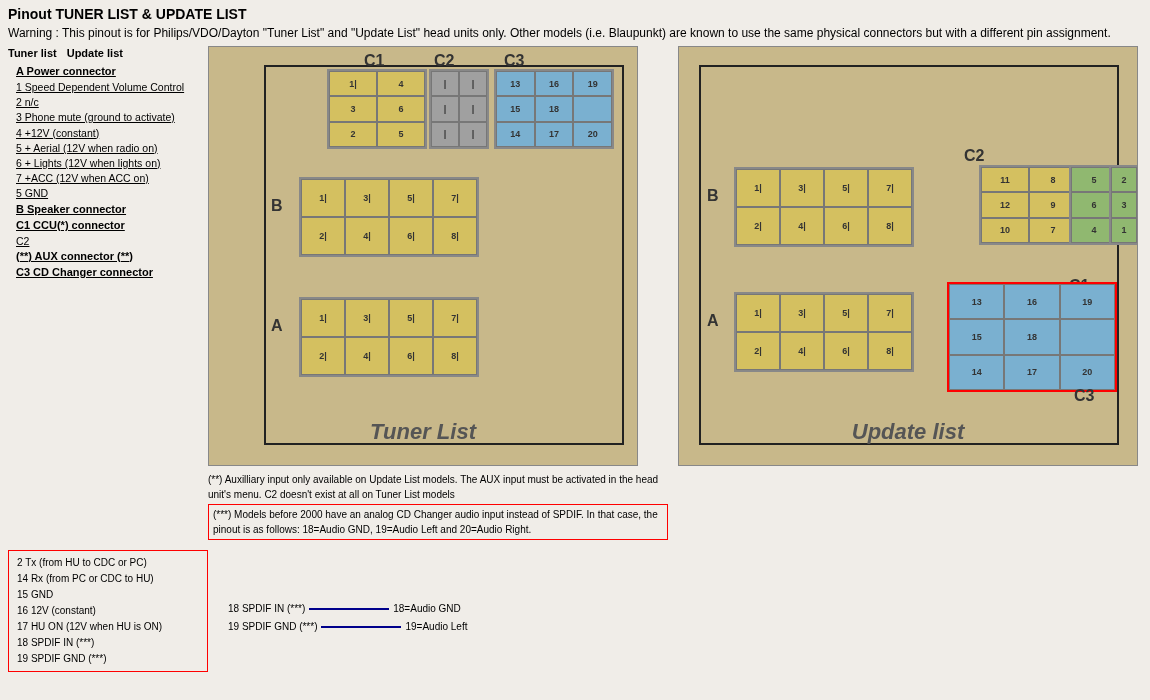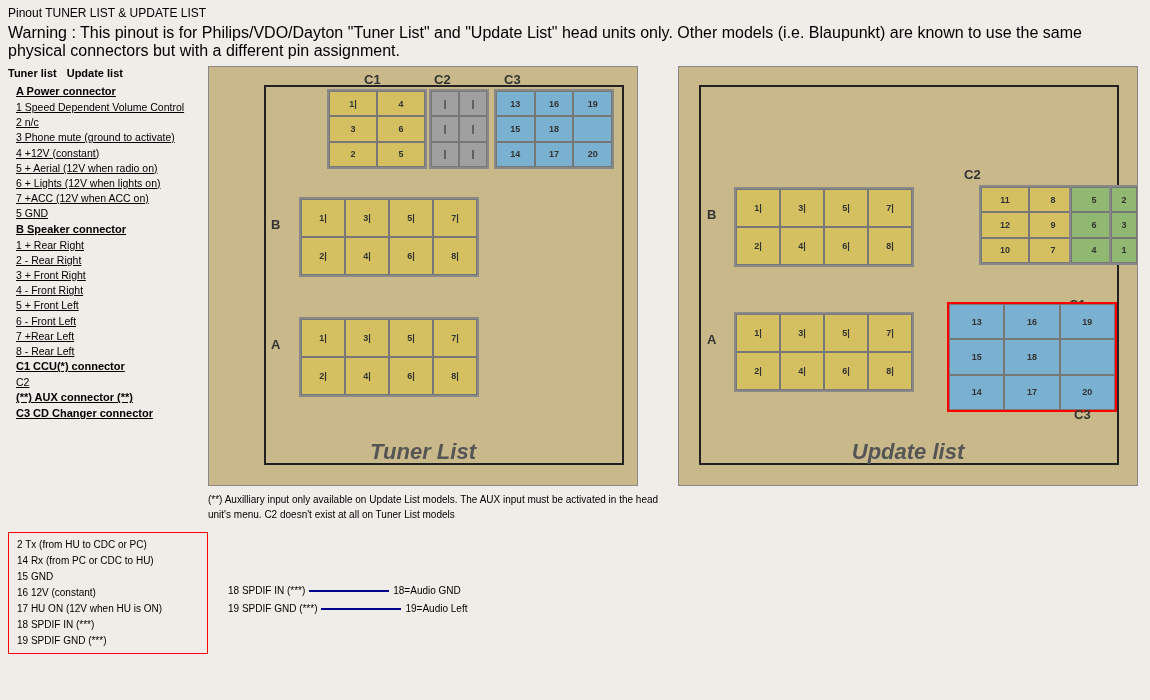--- a/index.html
+++ b/index.html
@@ -5,27 +5,27 @@
     * { margin: 0; padding: 0; box-sizing: border-box; }
     body {
       font-family: Arial, sans-serif;
       font-size: 11px;
       background: #f0ede8;
       width: 1150px;
       min-height: 700px;
       overflow: auto;
     }
     .page-title {
-      font-size: 12px;
-      font-weight: normal;
+      font-size: 14px;
+      font-weight: bold;
       padding: 6px 8px 2px 8px;
       color: #000;
     }
     .warning-text {
-      font-size: 16px;
+      font-size: 12px;
       padding: 2px 8px 6px 8px;
       color: #000;
       max-width: 1130px;
     }
     .main-container {
       display: flex;
       padding: 0 8px;
       gap: 10px;
     }
     .left-panel {
@@ -78,21 +78,21 @@
       align-items: center;
       justify-content: center;
       font-size: 9px;
       font-weight: bold;
       color: #333;
       background: #d4c060;
     }
     .connector-label {
       position: absolute;
       font-weight: bold;
-      font-size: 13px;
+      font-size: 16px;
       color: #333;
     }
     .black-outline-box {
       position: absolute;
       border: 2px solid #222;
       background: transparent;
     }
     .red-outline-box {
       position: absolute;
       border: 2px solid red;
@@ -162,30 +162,20 @@
       <div>1 Speed Dependent Volume Control</div>
       <div>2 n/c</div>
       <div>3 Phone mute (ground to activate)</div>
       <div>4 +12V (constant)</div>
       <div>5 + Aerial (12V when radio on)</div>
       <div>6 + Lights (12V when lights on)</div>
       <div>7 +ACC (12V when ACC on)</div>
       <div>5 GND</div>
     </div>
     <div class="section-header indent">B Speaker connector</div>
-    <div class="indent">
-      <div>1 + Rear Right</div>
-      <div>2 - Rear Right</div>
-      <div>3 + Front Right</div>
-      <div>4 - Front Right</div>
-      <div>5 + Front Left</div>
-      <div>6 - Front Left</div>
-      <div>7 +Rear Left</div>
-      <div>8 - Rear Left</div>
-    </div>
     <div class="section-header indent">C1 CCU(*) connector</div>
     <div class="indent">C2</div>
     <div class="section-header indent">(**) AUX connector (**)</div>
     <div class="section-header indent">C3 CD Changer connector</div>
   </div>
 
   <div class="middle-panel">
     <div class="diagram-box" style="width:430px;height:420px;">
 
       <div class="black-outline-box" style="left:55px;top:18px;width:360px;height:380px;"></div>
@@ -248,20 +238,21 @@
         <div class="conn-cell">4|</div>
         <div class="conn-cell">6|</div>
         <div class="conn-cell">8|</div>
       </div>
 
       <div class="diagram-label">Tuner List</div>
     </div>
 
     <div class="notes-section">
       <div>(**) Auxilliary input only available on Update List models. The AUX input must be activated in the head unit's menu. C2 doesn't exist at all on Tuner List models</div>
+      <div class="red-border-note">(***) Models before 2000 have an analog CD Changer audio input instead of SPDIF. In that case, the pinout is as follows: 18=Audio GND, 19=Audio Left and 20=Audio Right.</div>
     </div>
   </div>
 
   <div class="right-panel">
     <div class="diagram-box-right" style="width:460px;height:420px;background:#c8b88a;">
 
       <div class="black-outline-box" style="left:20px;top:18px;width:420px;height:380px;"></div>
 
       <div class="connector-label" style="left:28px;top:140px;">B</div>
 

